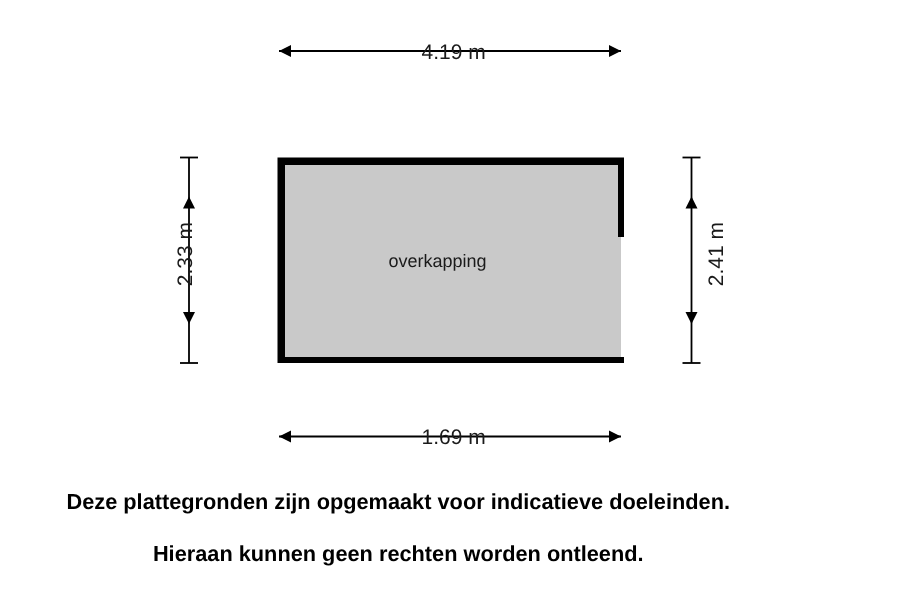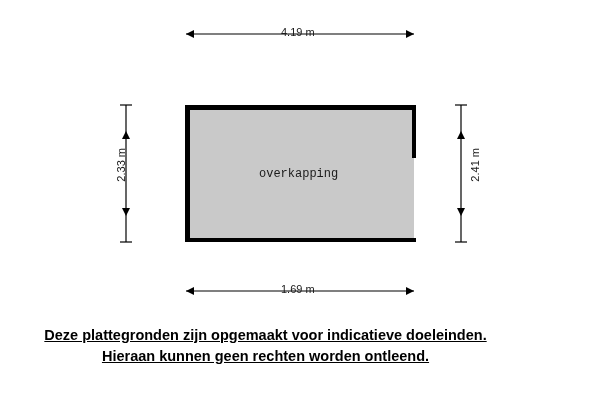--- a/index.html
+++ b/index.html
@@ -14,45 +14,43 @@
     color: #000000;
     overflow: hidden;
   }
   #stage {
     position: relative;
     width: 600px;
     height: 400px;
   }
   .dim-label {
     position: absolute;
-    font-size: 11px;
+    font-size: 14px;
     color: #1a1a1a;
     white-space: nowrap;
   }
   .dim-label.vertical {
     writing-mode: vertical-rl;
     transform: rotate(180deg);
   }
   .room-label {
     position: absolute;
     font-size: 12px;
     color: #1a1a1a;
     white-space: nowrap;
-    font-family: Liberation Mono, monospace;
   }
   .disclaimer {
     position: absolute;
     left: 0;
     width: 531px;
     text-align: center;
     font-size: 14.5px;
     font-weight: bold;
     color: #000000;
     line-height: 20px;
-    text-decoration: underline;
   }
   svg {
     position: absolute;
     left: 0;
     top: 0;
   }
 </style>
 </head>
 <body>
 
@@ -98,15 +96,15 @@
 
   <div class="dim-label" style="left:281px; top:283px;">1.69 m</div>
 
   <div class="dim-label vertical" style="left:115px; top:148px;">2.33 m</div>
 
   <div class="dim-label vertical" style="left:469px; top:148px;">2.41 m</div>
 
   <div class="room-label" style="left:259px; top:167px;">overkapping</div>
 
   <div class="disclaimer" style="top:325px;">Deze plattegronden zijn opgemaakt voor indicatieve doeleinden.</div>
-  <div class="disclaimer" style="top:346px;text-align:center;">Hieraan kunnen geen rechten worden ontleend.</div>
+  <div class="disclaimer" style="top:360px;text-align:center;">Hieraan kunnen geen rechten worden ontleend.</div>
 
 </div>
 
 </body></html>

